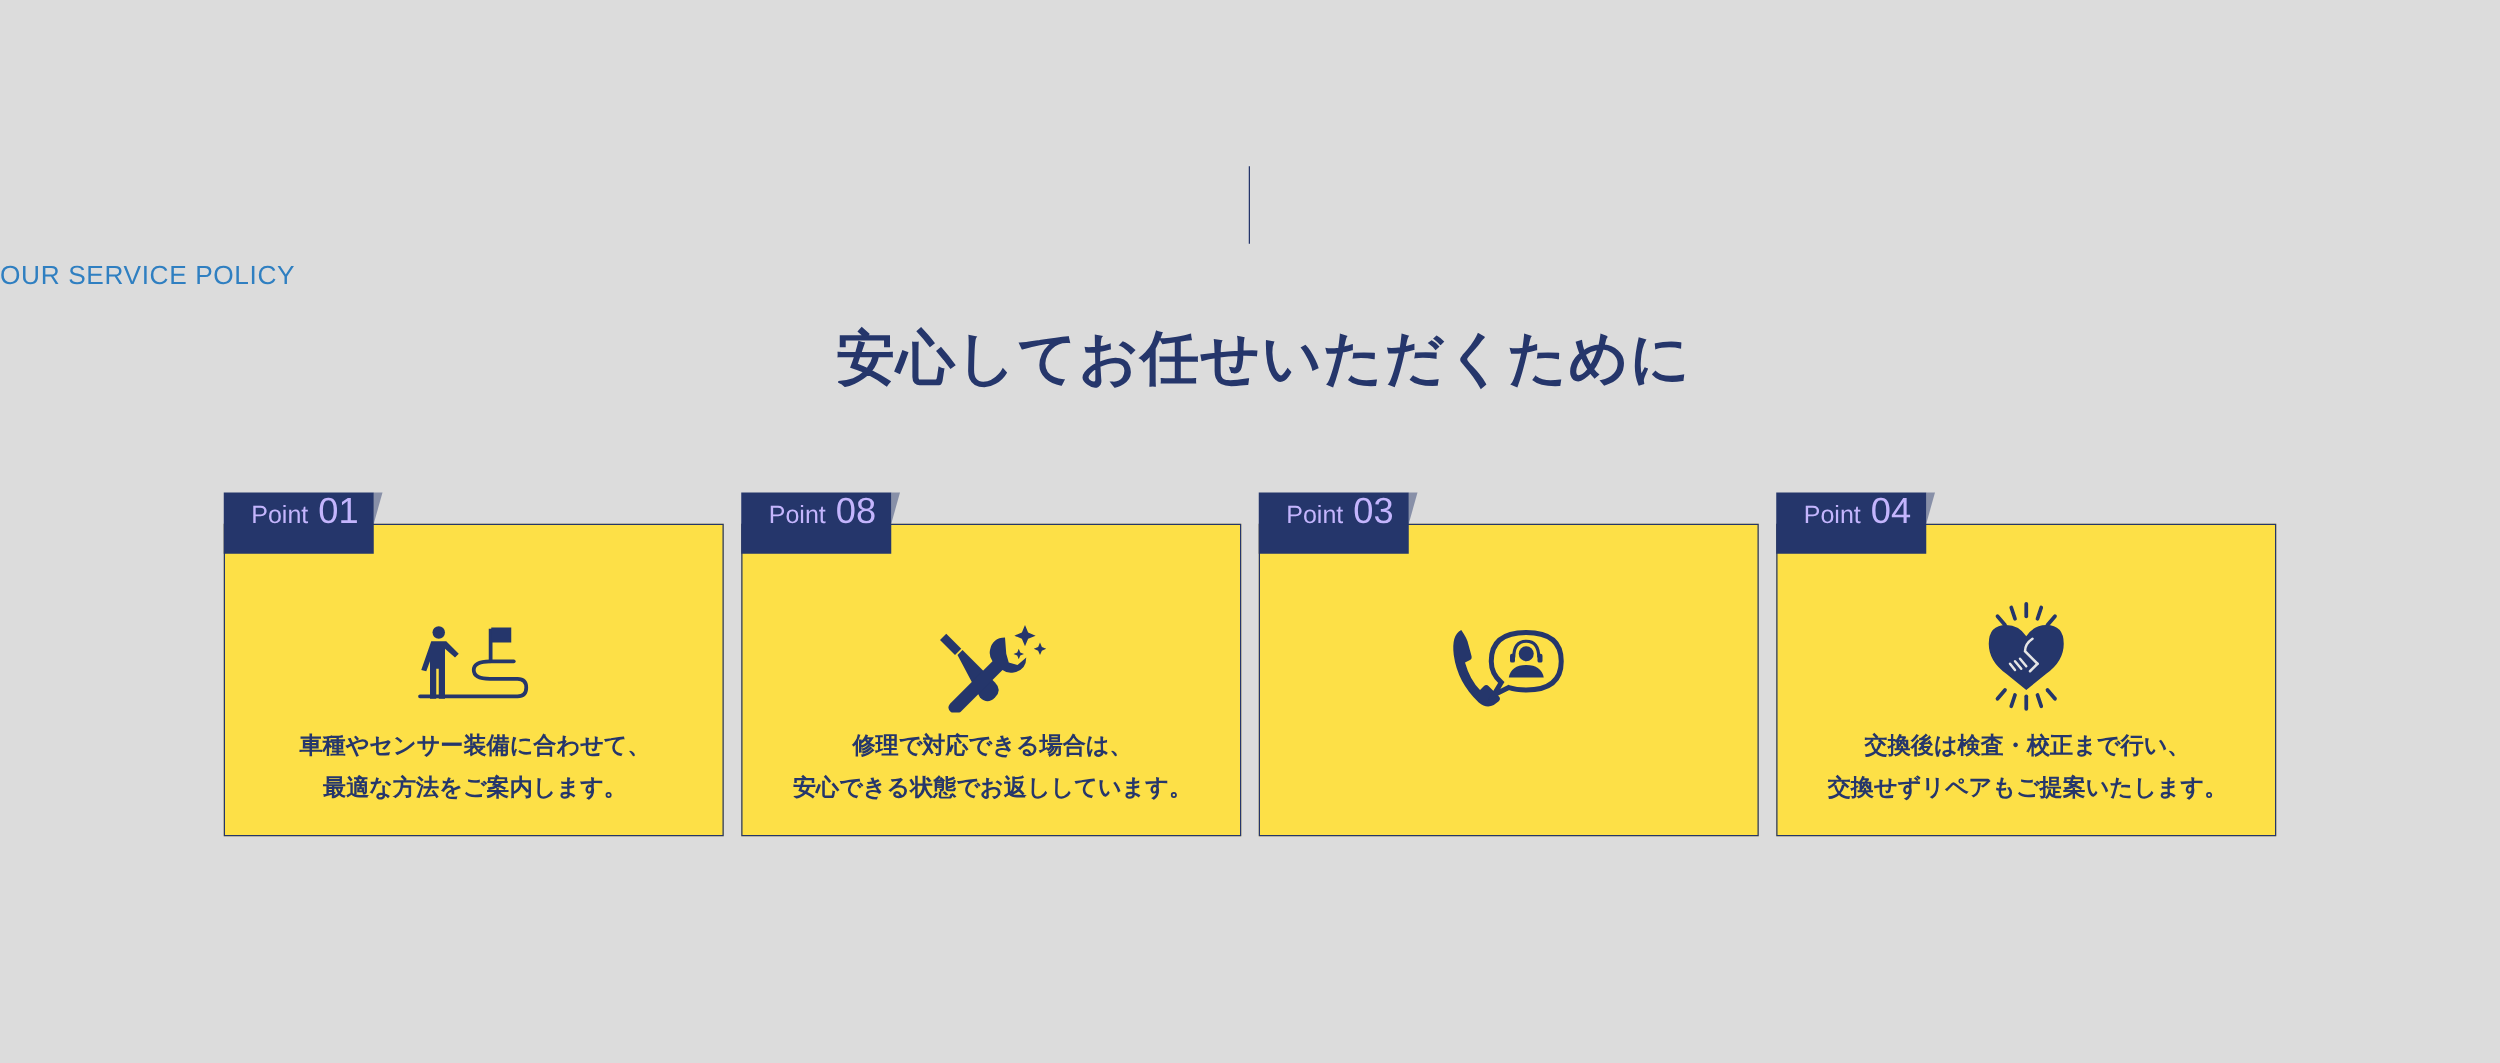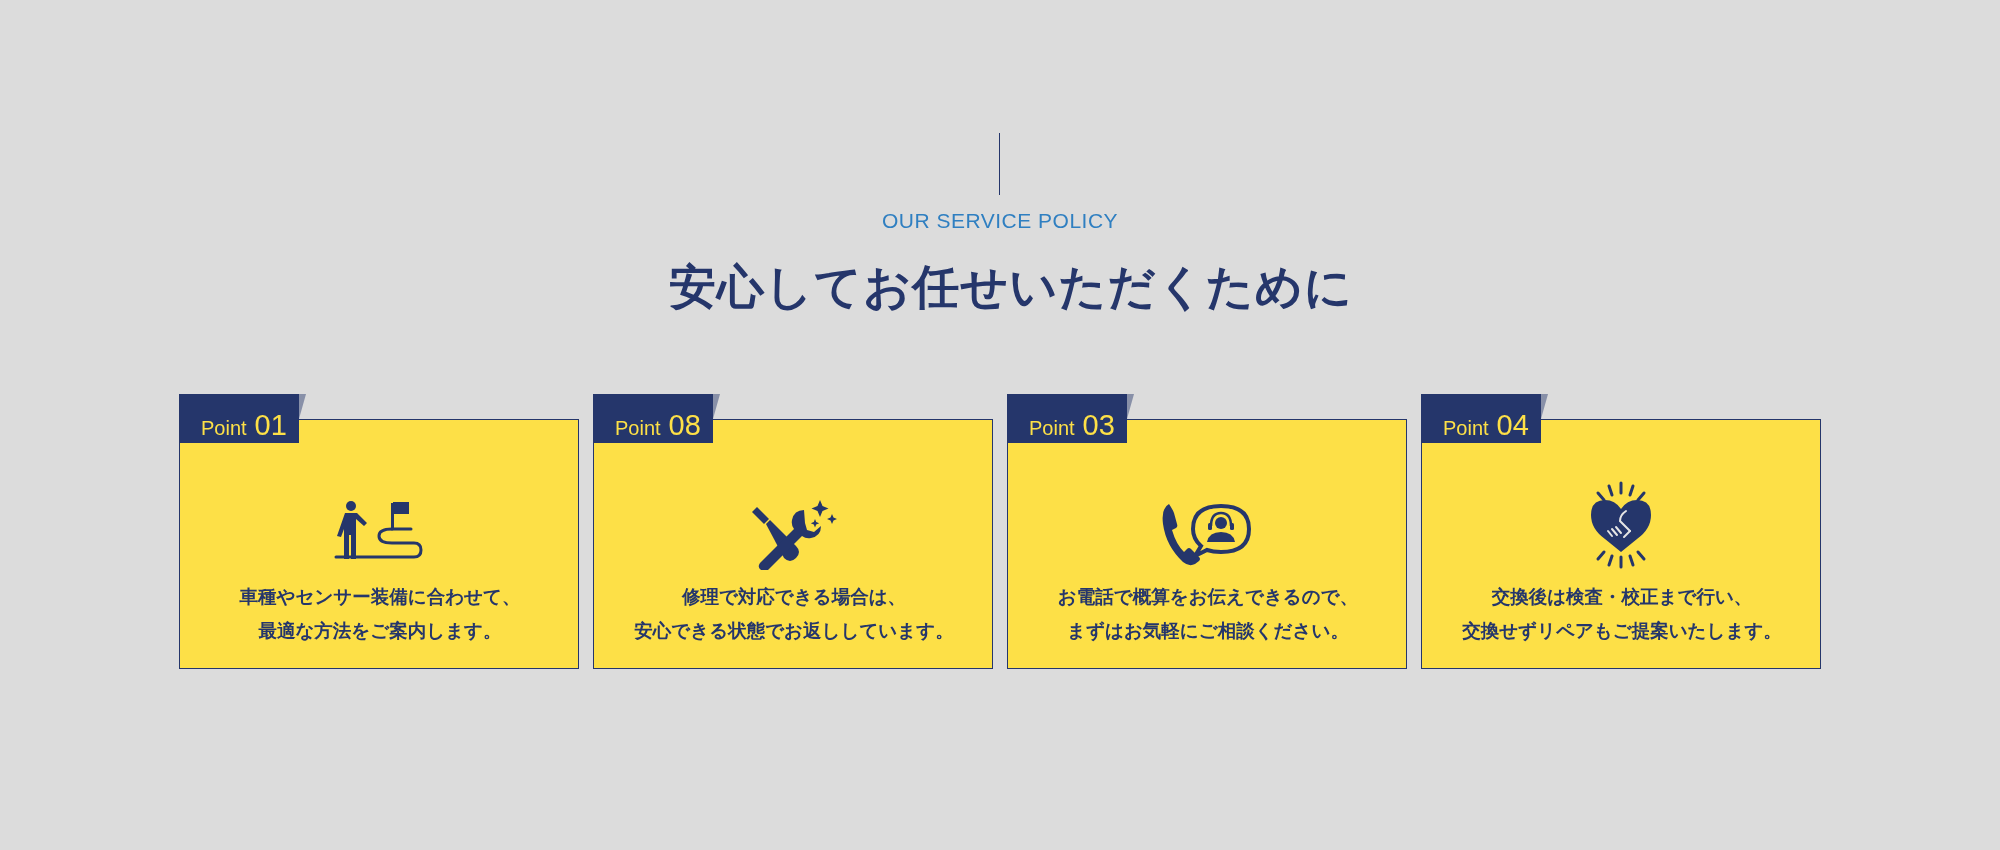--- a/index.html
+++ b/index.html
@@ -21,21 +21,20 @@
     top: 133px;
     width: 1px;
     height: 62px;
     background: #25366b;
   }
   .eyebrow {
     position: absolute;
     left: 0;
     width: 2000px;
     top: 207px;
-    text-align: center;
     font-family: "Liberation Sans", sans-serif;
     font-size: 21px;
     letter-spacing: 0.5px;
     color: #2f7fc1;
     line-height: 28px;
   }
   .title {
     position: absolute;
     left: 11px;
     width: 2000px;
@@ -64,26 +63,26 @@
     border: 1.5px solid #25366b;
     background: #fde047;
   }
   .tab {
     position: absolute;
     left: 0;
     top: 0;
     width: 120px;
     height: 49px;
     background: #25366b;
-    color: #fde047;
+    color: #c4b5fd;
     box-sizing: border-box;
     padding-left: 22px;
     display: flex;
     align-items: baseline;
-    padding-top: 16px;
+    padding-top: 0;
     z-index: 2;
   }
   .tab-fold {
     position: absolute;
     left: 120px;
     top: 0;
     width: 0;
     height: 0;
     border-left: 7px solid #8890a8;
     border-bottom: 25px solid transparent;
@@ -206,24 +205,20 @@
           <path d="M46 42 q2 -10 14 -10 q12 0 14 10 z"></path>
         </g>
         <g fill="none" stroke="#25366b" stroke-width="2.5">
           <path d="M50 26 q0 -13 10 -13 q10 0 10 13"></path>
         </g>
         <g fill="#25366b">
           <rect x="47" y="23" width="4" height="7" rx="1.5"></rect>
           <rect x="69" y="23" width="4" height="7" rx="1.5"></rect>
         </g>
       </svg>
-    </div>
-    <div class="desc">
-      <span>お電話で概算をお伝えできるので、</span>
-      <span>まずはお気軽にご相談ください。</span>
     </div>
   </div>
   <div class="tab-fold"></div>
   <div class="tab">
     <span class="tab-word">Point</span>
     <span class="tab-num">03</span>
   </div>
 </div>
 
 <div class="card" style="left:1421px;">

